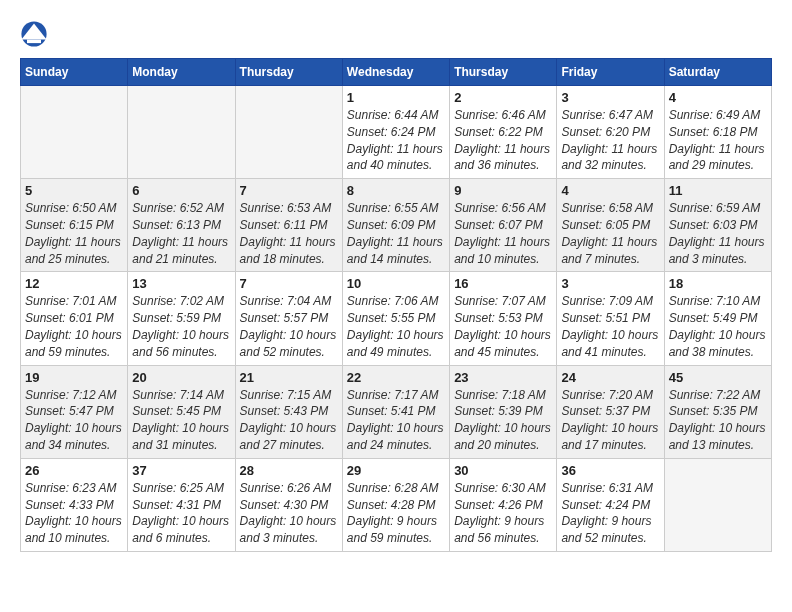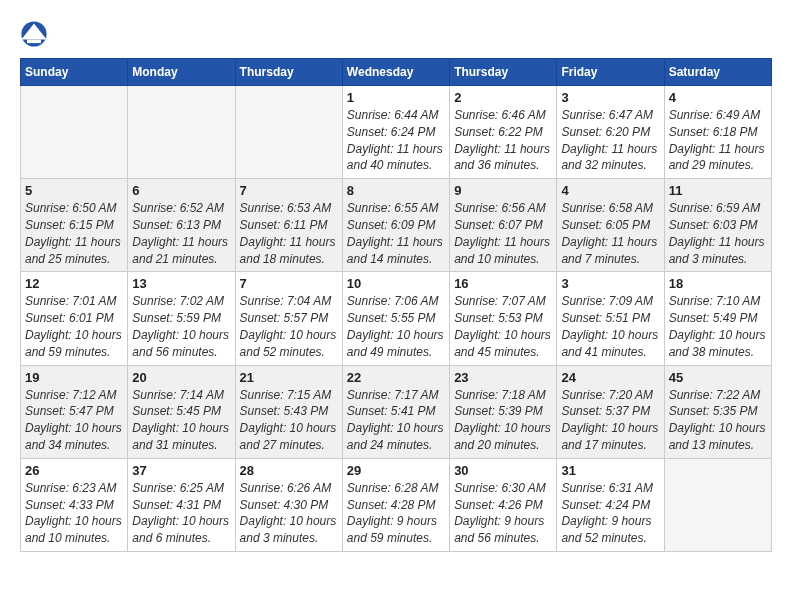--- a/index.html
+++ b/index.html
@@ -252,19 +252,19 @@
         </td>
         <td>
           <div class="day-number">29</div>
           <div class="day-info">Sunrise: 6:28 AM<br>Sunset: 4:28 PM<br>Daylight: 9 hours<br>and 59 minutes.</div>
         </td>
         <td>
           <div class="day-number">30</div>
           <div class="day-info">Sunrise: 6:30 AM<br>Sunset: 4:26 PM<br>Daylight: 9 hours<br>and 56 minutes.</div>
         </td>
         <td>
-          <div class="day-number">31</div>
+          <div class="day-number">36</div>
           <div class="day-info">Sunrise: 6:31 AM<br>Sunset: 4:24 PM<br>Daylight: 9 hours<br>and 52 minutes.</div>
         </td>
         <td class="empty"></td>
       </tr>
     </tbody>
 </table>
 
 </body></html>

